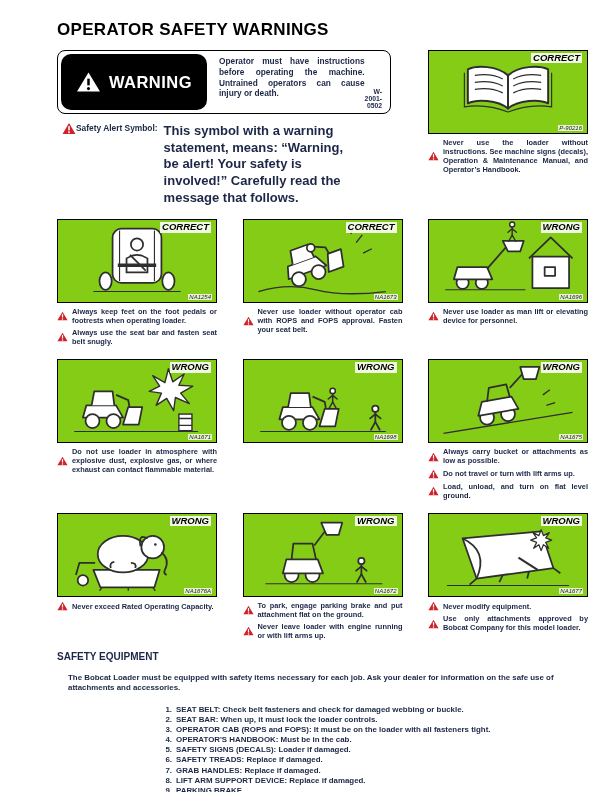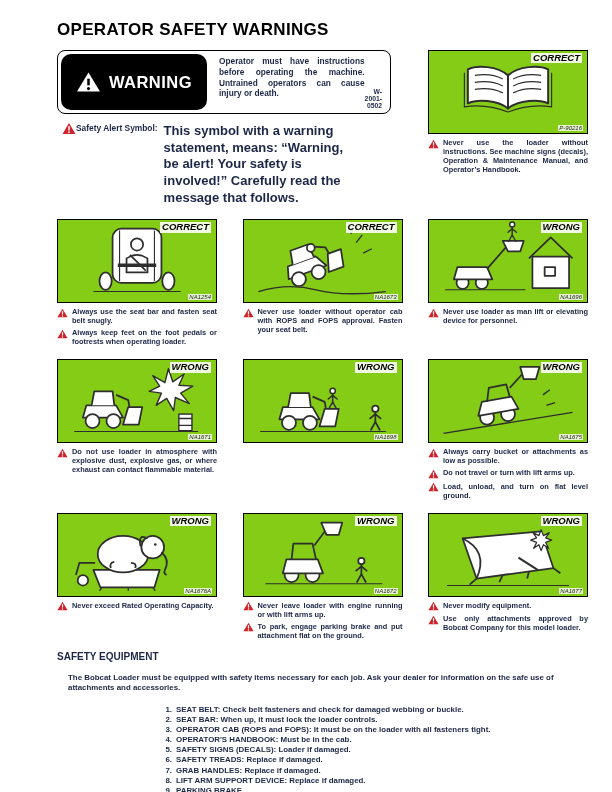--- a/index.html
+++ b/index.html
@@ -36,21 +36,21 @@
   .pbox{
     width:160px;height:84px;border:1.7px solid var(--line);position:relative;box-sizing:border-box;background:#84cc16;font-style:italic;
   }
   .plabel{
     position:absolute;top:2px;right:5px;font-size:9.5px;font-weight:700;color:#000;
     background:rgba(255,255,255,.88);padding:0 2px;line-height:1.1;z-index:2;
   }
   .pcode{position:absolute;bottom:2px;right:4px;font-size:6px;color:#222;background:rgba(255,255,255,.8);padding:0 1px;z-index:2;}
   .art{position:absolute;left:0;top:0;width:100%;height:100%;}
   .caps{margin-top:4px;display:flex;flex-direction:column;gap:3px;}
-  .cap{display:flex;gap:4px;align-items:flex-start;}
+  .cap{display:flex;gap:4px;align-items:center;}
   .cap .tri{width:11px;height:10px;flex:none;margin-top:.5px;}
   .cap p{margin:0;font-size:7.4px;font-weight:700;line-height:1.22;text-align:justify;}
   .grid{
     display:grid;grid-template-columns:160px 160px 160px;justify-content:space-between;
     margin-top:13px;row-gap:13px;
   }
   .se-head{font-size:10px;font-weight:700;margin:11px 0 4px;}
   .se-intro{margin:11px;font-size:7.9px;font-weight:700;line-height:1.32;}
   .se-list{margin:5px 0 0 98px;}
   .se-row{display:flex;gap:4px;font-size:7.9px;font-weight:700;line-height:1.28;}
@@ -159,27 +159,27 @@
             <path d="M30 82 H130" stroke-width="1.3"></path>
           </g>
         </svg>
         <span class="pcode">NA1254</span>
       </div>
       <div class="caps">
         <div class="cap">
           <svg class="tri" viewBox="0 0 20 18">
               <use href="#tri"></use>
             </svg>
+          <p>Always keep feet on the foot pedals or footrests when operating loader.</p>
+        </div>
+        <div class="cap">
+          <svg class="tri" viewBox="0 0 20 18">
+              <use href="#tri"></use>
+            </svg>
           <p>Always use the seat bar and fasten seat belt snugly.</p>
-        </div>
-        <div class="cap">
-          <svg class="tri" viewBox="0 0 20 18">
-              <use href="#tri"></use>
-            </svg>
-          <p>Always keep feet on the foot pedals or footrests when operating loader.</p>
         </div>
       </div>
     </div>
 
     <div class="cell">
       <div class="pbox">
         <span class="plabel">CORRECT</span>
         <svg class="art" viewBox="0 0 160 94">
           <path d="M6 82 Q40 72 72 80 T152 82" fill="none" stroke="#2e2e2e" stroke-width="1.5"></path>
           <use href="#skid" transform="translate(34,22) rotate(-20 40 38)"></use>
@@ -347,27 +347,27 @@
           <use href="#man" transform="translate(118,50)"></use>
           <path d="M14 80 H148" stroke="#2e2e2e" stroke-width="1.3"></path>
         </svg>
         <span class="pcode">NA1672</span>
       </div>
       <div class="caps">
         <div class="cap">
           <svg class="tri" viewBox="0 0 20 18">
               <use href="#tri"></use>
             </svg>
+          <p>To park, engage parking brake and put attachment flat on the ground.</p>
+        </div>
+        <div class="cap">
+          <svg class="tri" viewBox="0 0 20 18">
+              <use href="#tri"></use>
+            </svg>
           <p>Never leave loader with engine running or with lift arms up.</p>
-        </div>
-        <div class="cap">
-          <svg class="tri" viewBox="0 0 20 18">
-              <use href="#tri"></use>
-            </svg>
-          <p>To park, engage parking brake and put attachment flat on the ground.</p>
         </div>
       </div>
     </div>
 
     <div class="cell">
       <div class="pbox">
         <span class="plabel">WRONG</span>
         <svg class="art" viewBox="0 0 160 94">
           <g fill="#fff" stroke="#2e2e2e" stroke-width="2" stroke-linejoin="round">
             <path d="M28 28 L118 20 L132 62 L44 74 Z"></path>

